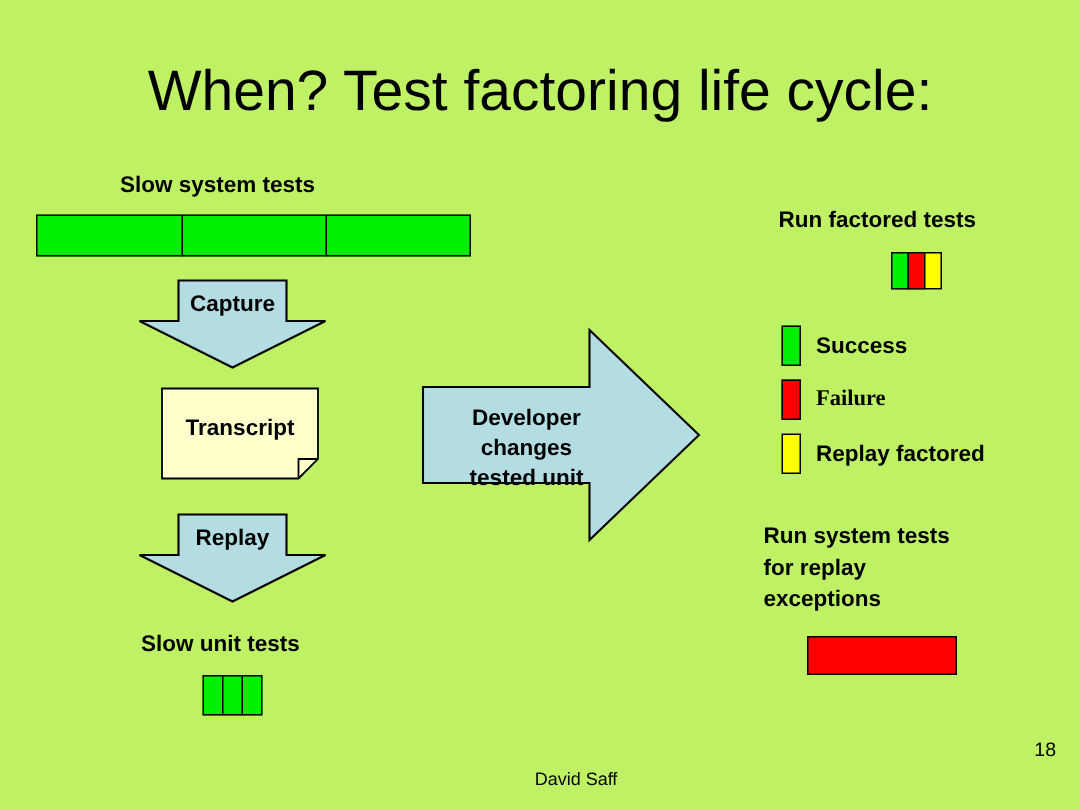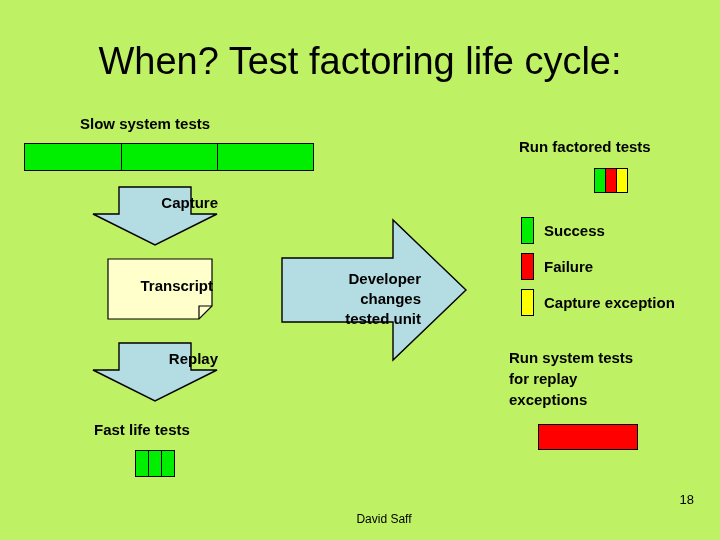--- a/index.html
+++ b/index.html
@@ -92,21 +92,21 @@
     position: absolute;
   }
   .shape svg {
     display: block;
     overflow: visible;
   }
   .shape-label {
     position: absolute;
     left: 0;
     width: 100%;
-    text-align: right;
+    text-align: center;
     font-size: 15px;
     font-weight: bold;
     color: #000000;
     line-height: 18px;
     pointer-events: none;
   }
 
   
   .footer-author {
     position: absolute;
@@ -114,21 +114,21 @@
     top: 512px;
     width: 720px;
     text-align: center;
     font-size: 12px;
     color: #000000;
     font-family: "Liberation Sans", sans-serif;
     padding-left: 24px;
   }
   .footer-page {
     position: absolute;
-    right: 26px;
+    right: 16px;
     top: 492px;
     font-size: 13px;
     color: #000000;
   }
 </style>
 </head>
 <body>
 
 <div class="slide">
 
@@ -157,21 +157,21 @@
     <div class="shape-label" style="top:19px;">Transcript</div>
   </div>
 
   <div class="shape" style="left:92px; top:342px; width:126px; height:60px;">
     <svg width="126" height="60" viewBox="0 0 126 60">
       <polygon points="27,1 99,1 99,28 125,28 63,59 1,28 27,28" fill="#b4dde3" stroke="#000000" stroke-width="1.4" stroke-linejoin="miter"></polygon>
     </svg>
     <div class="shape-label" style="top:8px;">Replay</div>
   </div>
 
-  <div class="lbl" style="left:94px; top:420px;">Fast life tests</div>
+  <div class="lbl" style="left:94px; top:420px;">Slow unit tests</div>
 
   <div class="bar" style="left:135px; top:450px; width:40px; height:27px;">
     <div class="seg" style="width:14px; background:#00ee00;"></div>
     <div class="seg" style="width:14px; background:#00ee00;"></div>
     <div class="seg" style="width:14px; background:#00ee00;"></div>
   </div>
 
   <div class="shape" style="left:281px; top:219px; width:186px; height:142px;">
     <svg width="186" height="142" viewBox="0 0 186 142">
       <polygon points="1,39 112,39 112,1 185,71 112,141 112,103 1,103" fill="#b4dde3" stroke="#000000" stroke-width="1.4" stroke-linejoin="miter"></polygon>
@@ -187,28 +187,28 @@
     <div class="seg" style="width:12px; background:#00ee00;"></div>
     <div class="seg" style="width:12px; background:#ff0000;"></div>
     <div class="seg" style="width:12px; background:#ffff00;"></div>
   </div>
 
   <div class="legend-item" style="left:521px; top:217px;">
     <div class="legend-swatch" style="background:#00ee00;"></div>
     <div class="legend-text">Success</div>
   </div>
 
-  <div class="legend-item" style="left:521px; top:253px;">
+  <div class="legend-item" style="left:521px; top:253px;font-family:Liberation Serif, serif;">
     <div class="legend-swatch" style="background:#ff0000;"></div>
     <div class="legend-text">Failure</div>
   </div>
 
   <div class="legend-item" style="left:521px; top:289px;">
     <div class="legend-swatch" style="background:#ffff00;"></div>
-    <div class="legend-text">Capture exception</div>
+    <div class="legend-text">Replay factored</div>
   </div>
 
   <div class="lbl" style="left:509px; top:347px; line-height:21px;">Run system tests
 for replay
 exceptions</div>
 
   <div class="solid-bar" style="left:538px; top:424px; width:100px; height:26px; background:#ff0000;"></div>
 
   <div class="footer-page">18</div>
 

